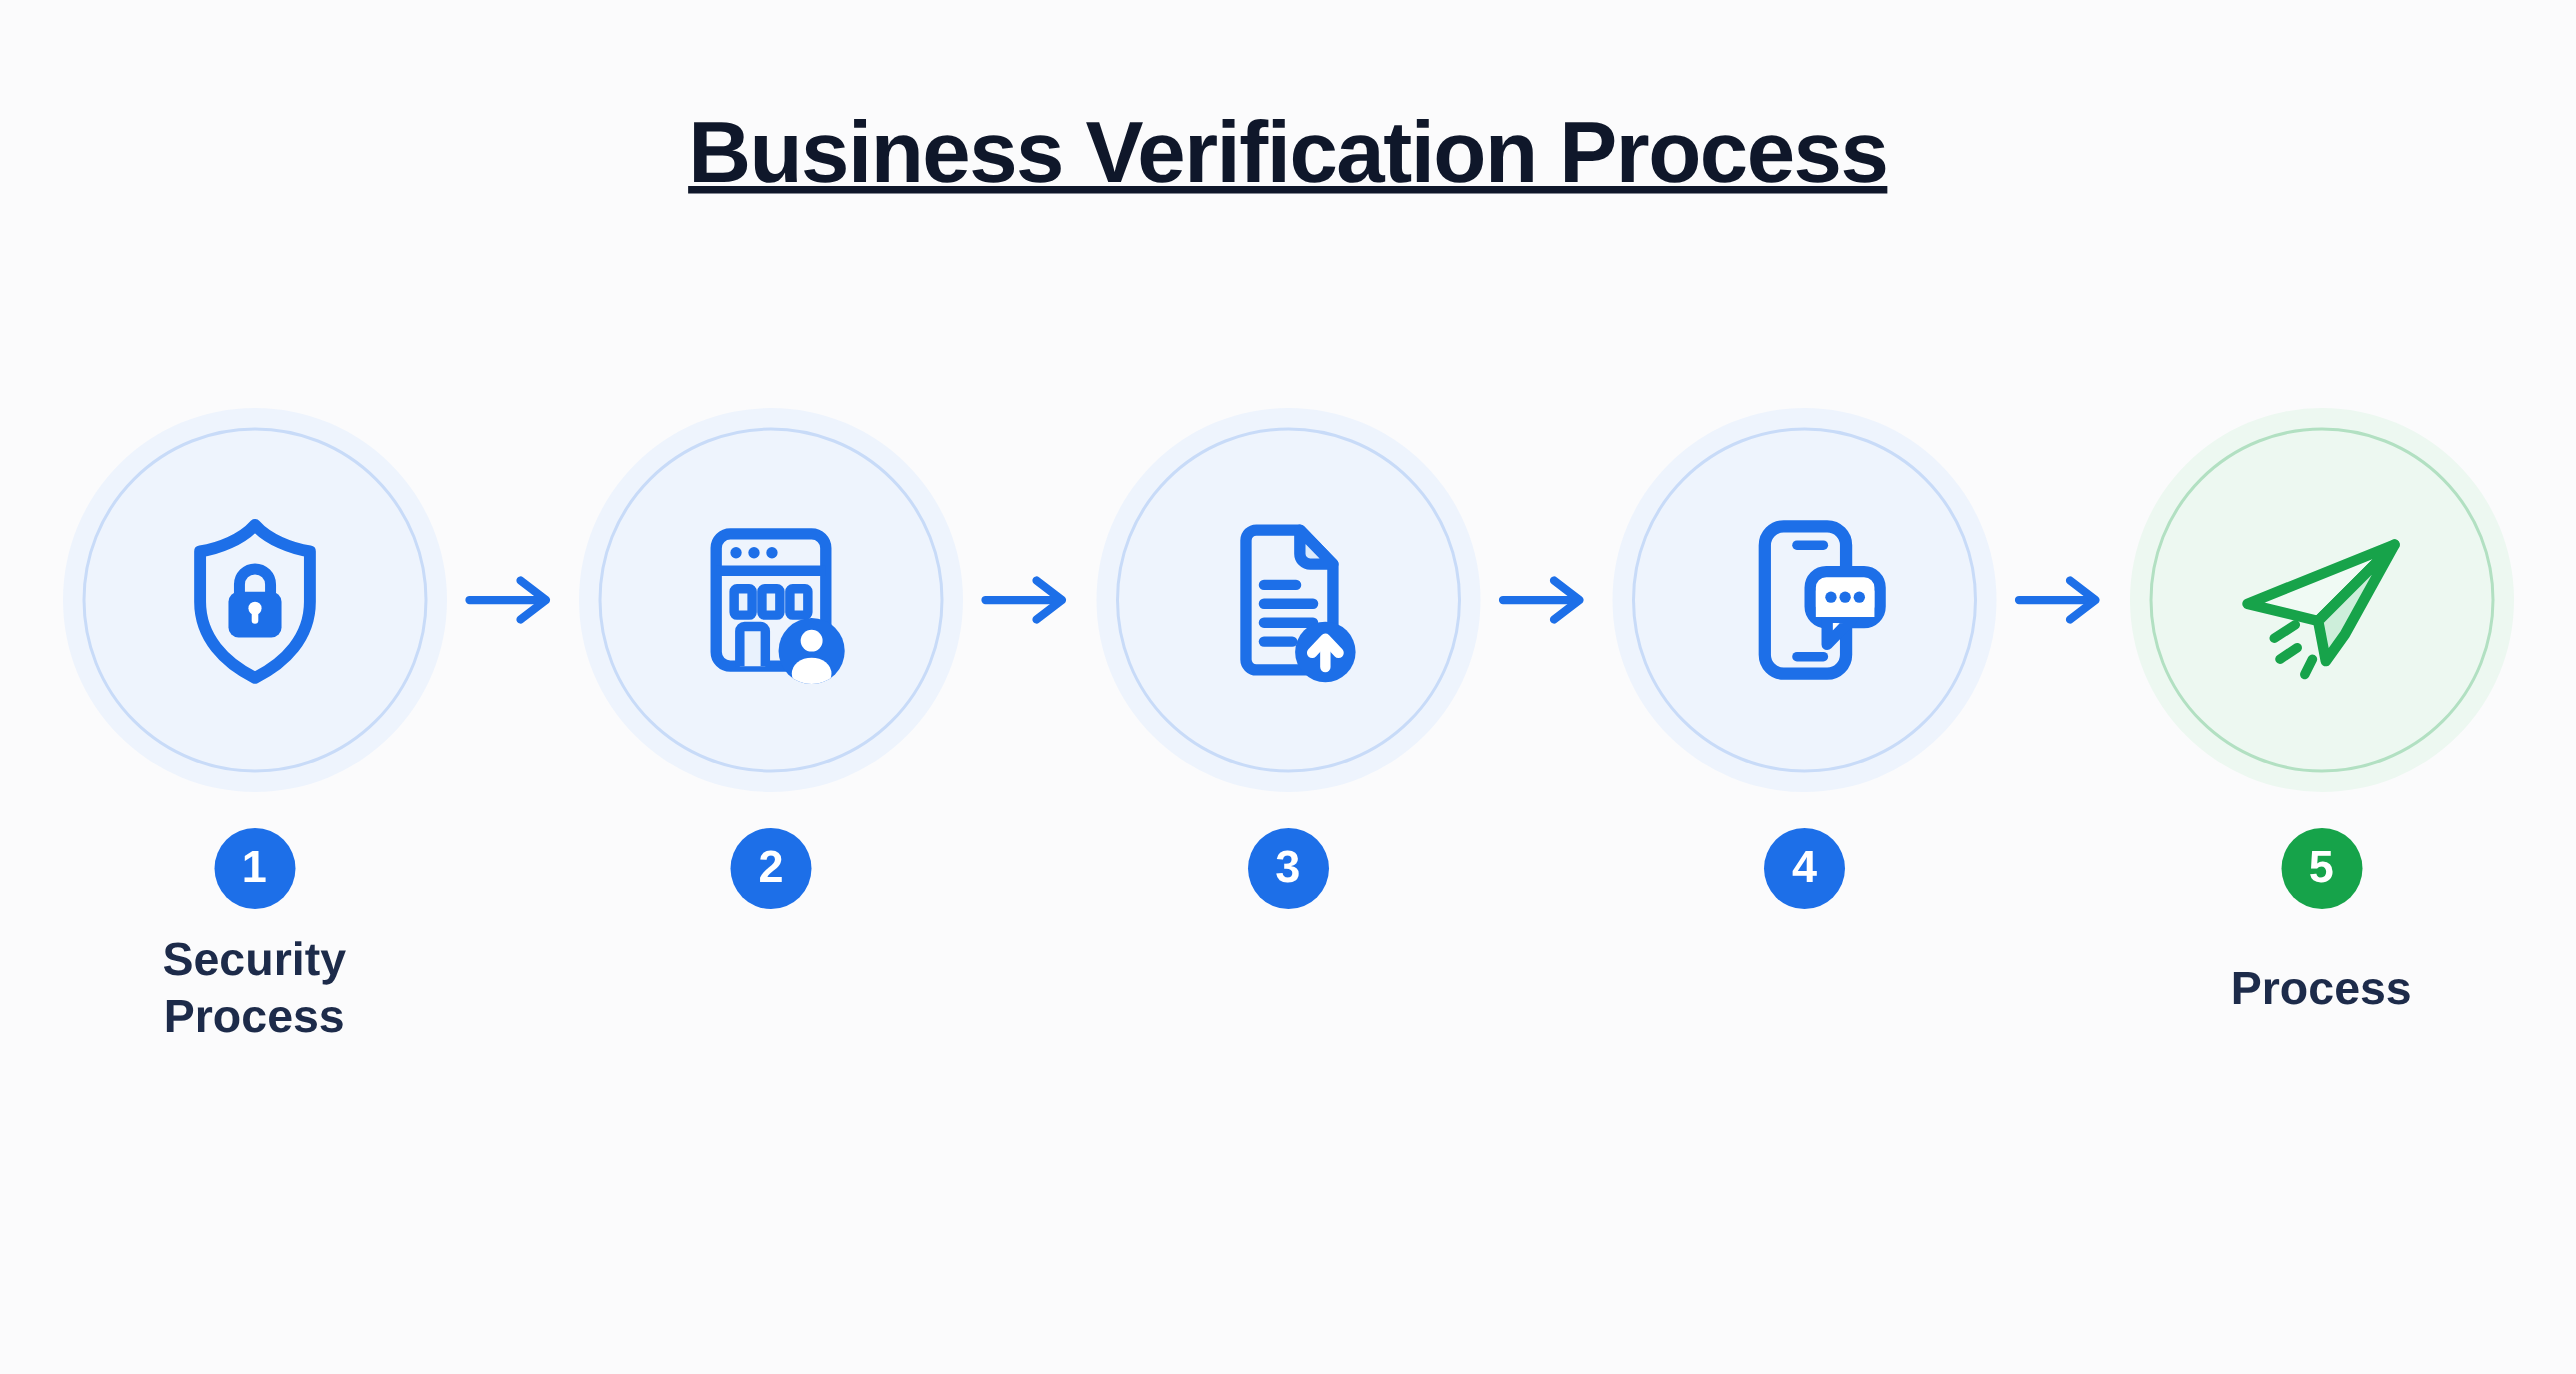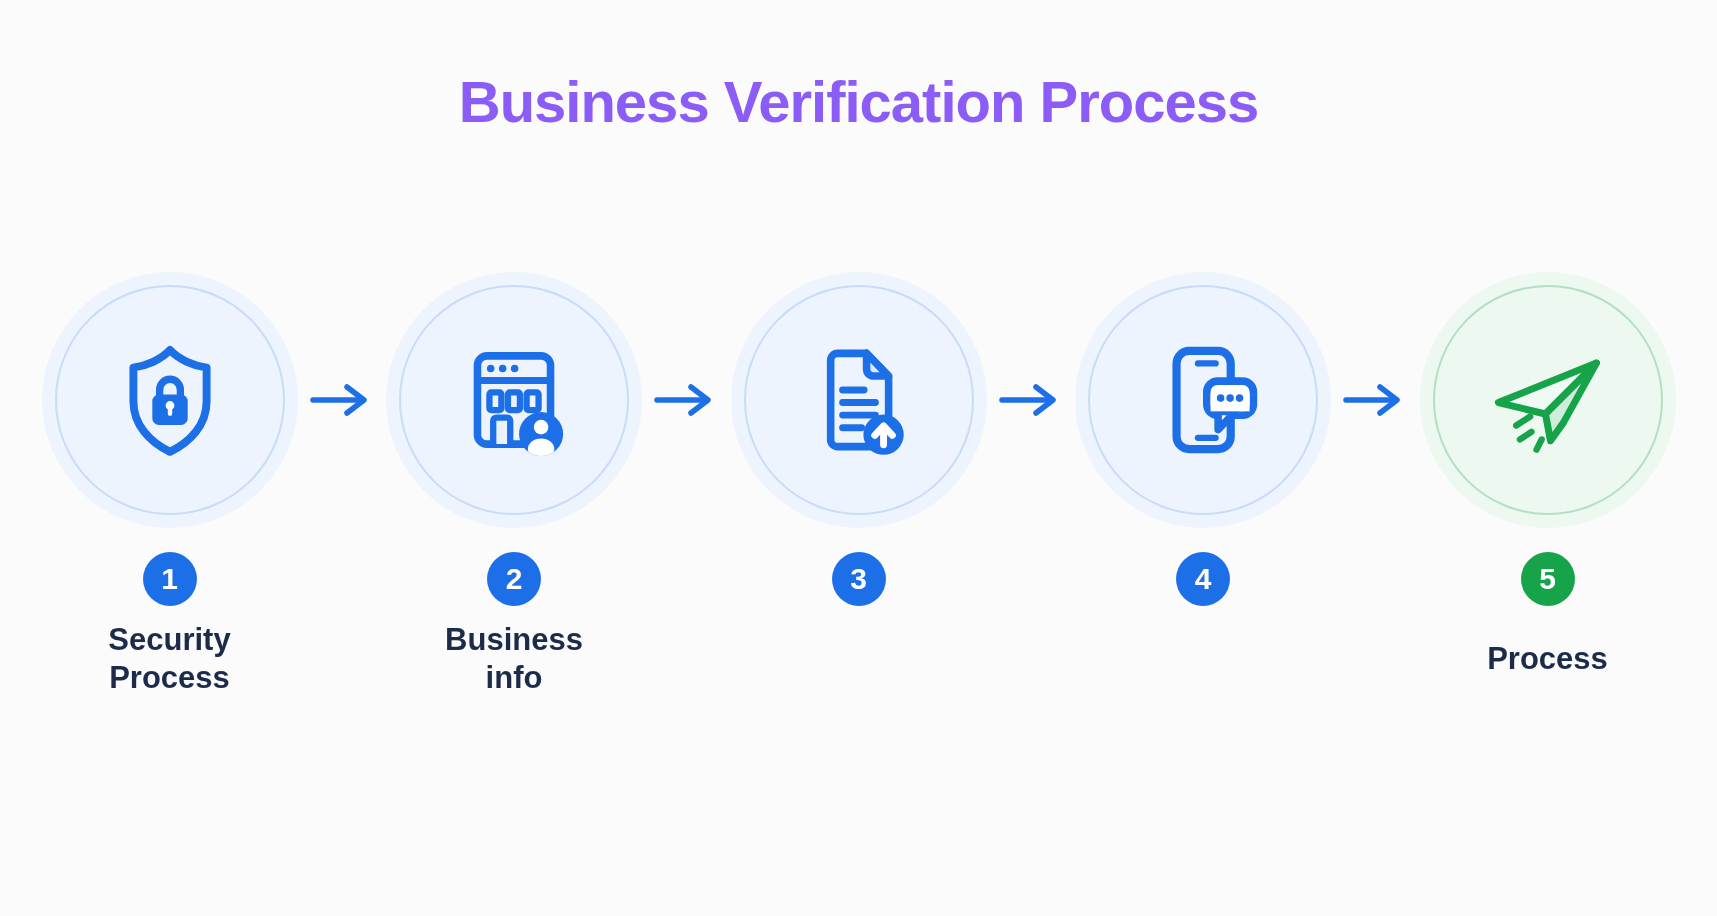--- a/index.html
+++ b/index.html
@@ -7,22 +7,23 @@
     width:1717px;height:916px;
     background:#fbfbfc;
     font-family:"Liberation Sans", sans-serif;
     position:relative;overflow:hidden;
   }
   .page{position:absolute;inset:0;}
   .title{
     position:absolute;top:68px;left:0;width:100%;
     text-align:center;
     font-size:58px;font-weight:bold;letter-spacing:-1px;
-    color:#8b5cf6;
+    color:#0f172a;
     margin:0;
+    text-decoration:underline;
   }
   .flow{
     position:absolute;top:272px;left:50%;transform:translateX(-50%);
     width:1634px;
     display:flex;justify-content:space-between;align-items:flex-start;
   }
   .step{width:256px;display:flex;flex-direction:column;align-items:center;}
   .circle{
     width:256px;height:256px;border-radius:50%;
     position:relative;
@@ -101,22 +102,20 @@
           <rect x="60" y="44" width="9.5" height="14" rx="1.5" fill="#e9f2fd" stroke="#1d6fe8" stroke-width="5"></rect>
           <path d="M33.5 85 V66.5 A2.5 2.5 0 0 1 36 64 H44.5 A2.5 2.5 0 0 1 47 66.5 V85" fill="#e9f2fd" stroke="#1d6fe8" stroke-width="5"></path>
           <circle cx="71.5" cy="77" r="17.5" fill="#1d6fe8"></circle>
           <g clip-path="url(#uclip)">
             <circle cx="71.5" cy="71.5" r="5.8" fill="#ffffff"></circle>
             <ellipse cx="71.5" cy="89" rx="10.5" ry="8.5" fill="#ffffff"></ellipse>
           </g>
         </svg>
       </div>
       <div class="badge">2</div>
-      <div class="label">Business
-info</div>
     </div>
 
     <svg class="arrow" height="34" viewBox="0 0 64 34">
       <path d="M3 17 H50" stroke="#1d6fe8" stroke-width="5.5" stroke-linecap="round" fill="none"></path>
       <path d="M37 4 L54 17 L37 30" stroke="#1d6fe8" stroke-width="5.5" stroke-linecap="round" stroke-linejoin="round" fill="none"></path>
     </svg>
 
     <div class="step">
       <div class="circle">
         <span class="ring"></span>

